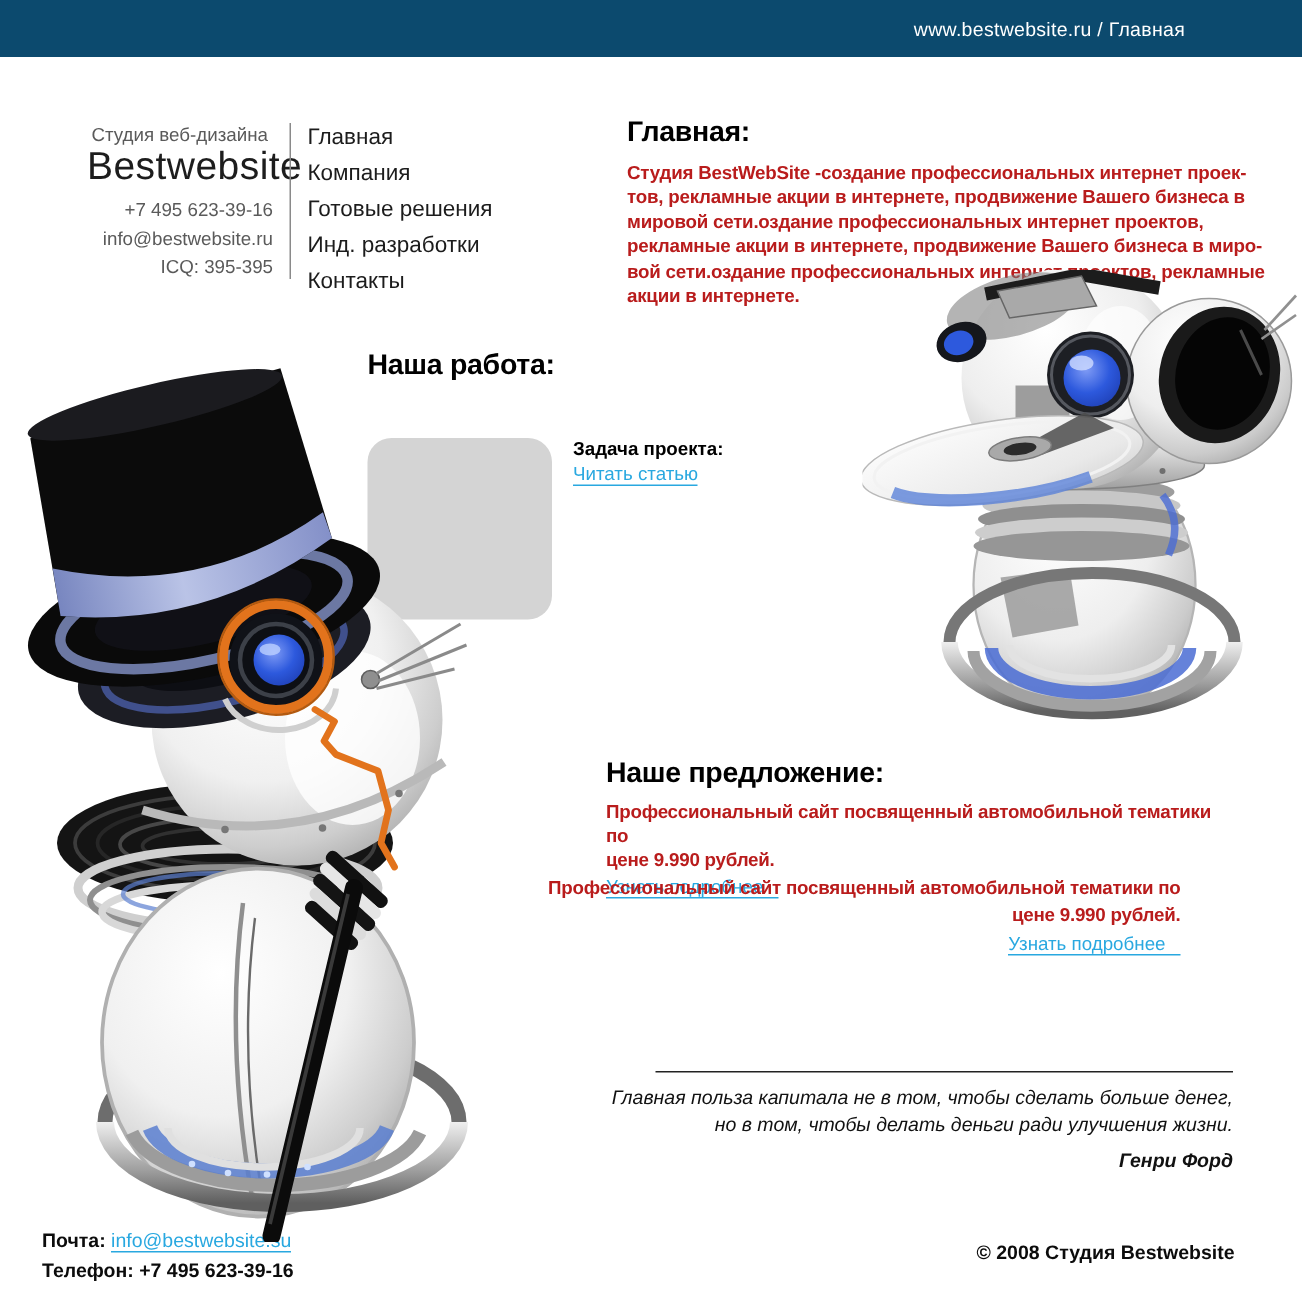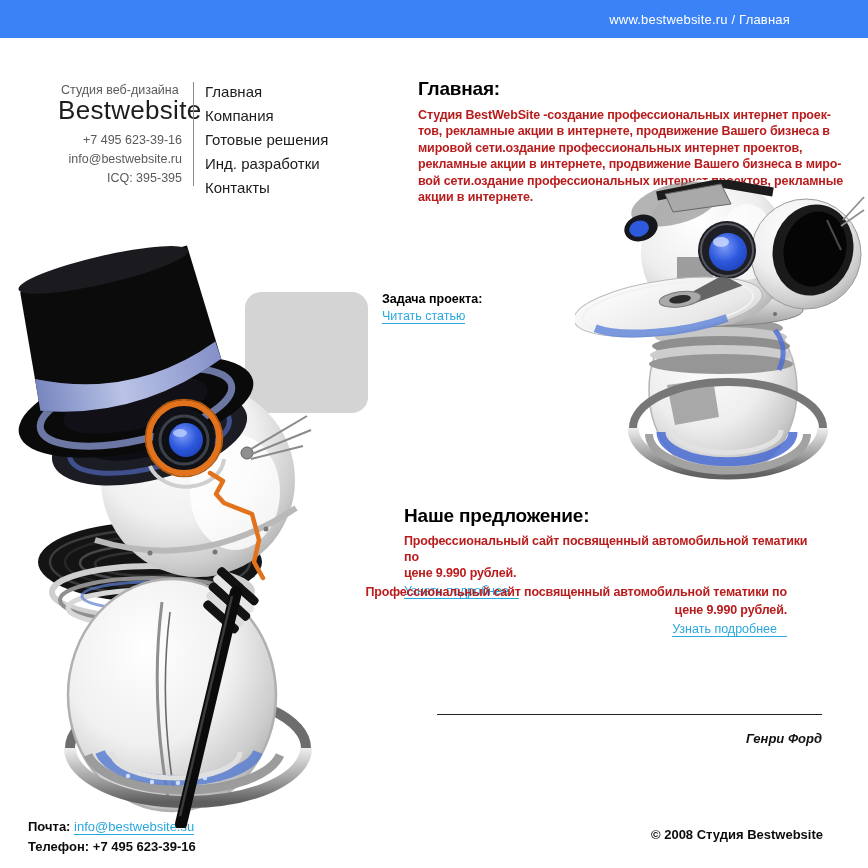--- a/index.html
+++ b/index.html
@@ -4,21 +4,21 @@
 <style>
   * { margin:0; padding:0; box-sizing:border-box; }
   html,body { background:#fff; }
   body {
     width:868px; height:868px; position:relative; overflow:hidden;
     font-family:"Liberation Sans", sans-serif; color:#111;
   }
   
   .topbar {
     position:absolute; left:0; top:0; width:868px; height:38px;
-    background:#3b82f6; display:flex; align-items:center; justify-content:flex-end;
+    background:#0c4a6e; display:flex; align-items:center; justify-content:flex-end;
     padding-right:78px;
   }
   .crumb { color:#fff; font-size:13px; letter-spacing:.2px; cursor:pointer; }
   
   .logo { position:absolute; left:58px; top:83px; width:124px; }
   .tagline { font-size:12.5px; color:#5a5a5a; margin-left:3px; white-space:nowrap; }
   .brand { font-size:26px; color:#1d1d1d; line-height:1.05; letter-spacing:.3px; }
   .contacts { margin-top:7px; font-size:12.5px; color:#5a5a5a; text-align:right; line-height:19px; white-space:nowrap; }
   .vdivider { position:absolute; left:193px; top:82px; width:1px; height:104px; background:#8a8a8a; }
   
@@ -88,20 +88,21 @@
   <div class="sec-title">Главная:</div>
   <div class="bold-par">Студия BestWebSite -создание профессиональных интернет проек-
 тов, рекламные акции в интернете, продвижение Вашего бизнеса в
 мировой сети.оздание профессиональных интернет проектов,
 рекламные акции в интернете, продвижение Вашего бизнеса в миро-
 вой сети.оздание профессиональных интернет проектов, рекламные
 акции в интернете.</div>
 </div>
 
 <div class="our-work">
+  <div class="sec-title">Наша работа:</div>
 </div>
 <div class="thumb"></div>
 <div class="task">
   <div class="task-title">Задача проекта:</div>
   <div class="link-row"><span class="link">Читать статью</span></div>
 </div>
 
 <div class="offers">
   <div class="sec-title">Наше предложение:</div>
   <div class="bold-par">Профессиональный сайт посвященный автомобильной тематики по
@@ -109,20 +110,22 @@
   <div class="link-row"><span class="link pad">Узнать подробнее</span></div>
 </div>
 <div class="offer2">
   <div class="bold-par">Профессиональный сайт посвященный автомобильной тематики по
 цене 9.990 рублей.</div>
   <div class="link-row"><span class="link pad">Узнать подробнее</span></div>
 </div>
 
 <div class="rule"></div>
 <div class="quote">
+  <div class="quote-text">Главная польза капитала не в том, чтобы сделать больше денег,
+но в том, чтобы делать деньги ради улучшения жизни.</div>
   <div class="quote-author">Генри Форд</div>
 </div>
 
 <div class="footer-left">
   <div>
     <span class="flabel">Почта:</span>
     <span class="link">info@bestwebsite.su</span>
   </div>
   <div>
     <span class="flabel">Телефон:</span>

